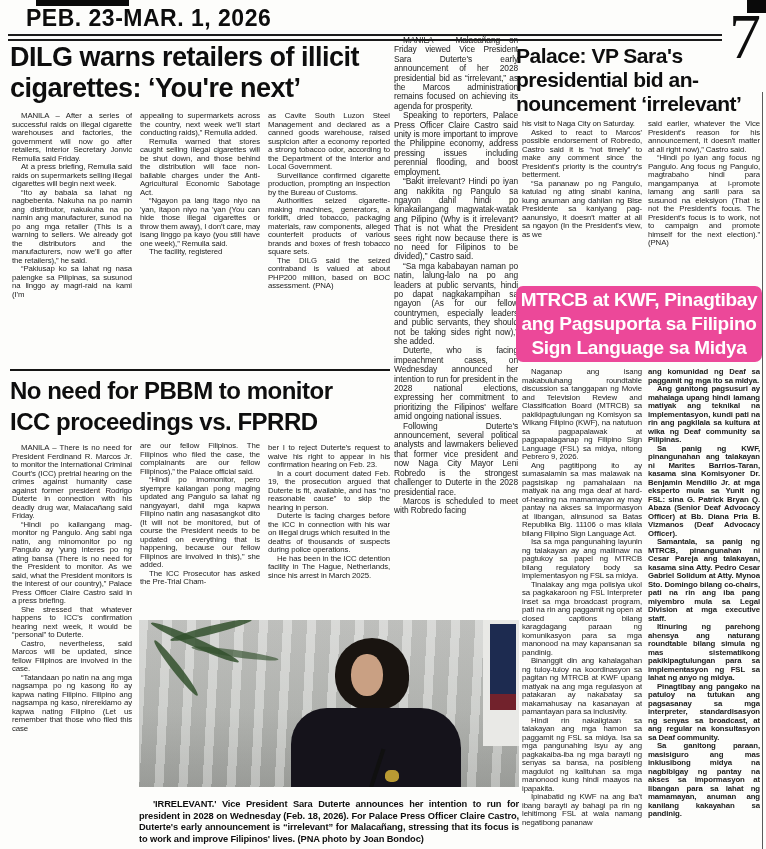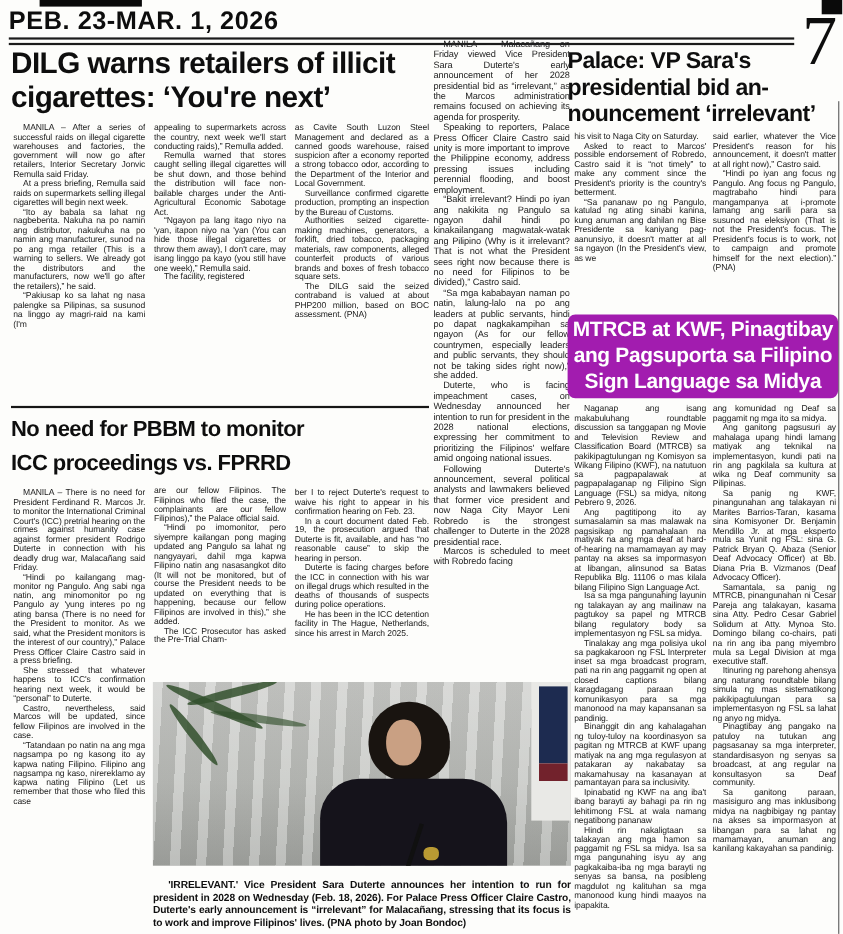--- a/index.html
+++ b/index.html
@@ -1,37 +1,37 @@
 <!DOCTYPE html>
 <html><head>
 <meta charset="utf-8">
 <style>
   html,body{margin:0;padding:0;background:#ffffff;}
   .page{position:relative;width:766px;height:849px;background:#fdfdfb;overflow:hidden;
         font-family:"Liberation Sans",sans-serif;color:#1c1c1c;}
   .ink-strip{position:absolute;background:#0a0a0a;}
   .strip-left{left:36px;top:0;width:93px;height:6px;}
   .strip-right{left:747px;top:0;width:19px;height:13px;}
-  .date{position:absolute;left:8px;top:5px;font-size:23px;font-weight:bold;letter-spacing:.5px;color:#0d0d0d;}
+  .date{position:absolute;left:26px;top:5px;font-size:23px;font-weight:bold;letter-spacing:.5px;color:#0d0d0d;}
   .pageno{position:absolute;left:726px;top:0px;width:38px;text-align:center;
           font-family:"Liberation Serif",serif;font-size:64px;font-weight:400;color:#0d0d0d;line-height:74px;}
   .double-rule{position:absolute;left:8px;top:34px;width:714px;height:3px;
                border-top:2.5px solid #1b1b1b;border-bottom:2.5px solid #1b1b1b;}
   .right-edge{position:absolute;left:762px;top:92px;width:1px;height:757px;background:#5a5a5a;}
   .headline{position:absolute;margin:0;font-weight:bold;color:#0e0e0e;letter-spacing:-0.5px;}
   #dilg-headline{left:10px;top:42px;width:380px;font-size:27px;line-height:31px;}
-  #icc-headline{left:10px;top:375px;width:380px;font-size:20px;line-height:31px;}
+  #icc-headline{left:10px;top:375px;width:380px;font-size:24px;line-height:31px;}
   #palace-headline{left:516px;top:44px;width:246px;font-size:21px;line-height:24px;}
   .section-rule{position:absolute;left:10px;top:369px;width:380px;height:2px;background:#161616;}
   .col{position:absolute;overflow:hidden;font-size:7.8px;line-height:8.5px;text-align:justify;
        letter-spacing:-0.1px;color:#222;}
   .col p{margin:0;text-indent:9px;}
   .col.cont p:first-child{text-indent:0;}
   .col.mid{font-size:8.4px;line-height:9.4px;}
-  .reverse-head{position:absolute;left:516px;top:286px;width:246px;height:76px;background:#a21caf;
+  .reverse-head{position:absolute;left:516px;top:286px;width:246px;height:76px;background:#ec4899;
                 border-radius:7px;color:#ffffff;text-align:center;font-weight:bold;
                 font-size:19px;line-height:24px;padding-top:2px;box-sizing:border-box;letter-spacing:-0.3px;}
   .photo{position:absolute;left:139px;top:620px;width:380px;height:167px;overflow:hidden;
          background:linear-gradient(180deg,#cbccc9 0%,#bcbeba 55%,#a3a5a1 100%);}
   .curtain{position:absolute;inset:0;
          background:repeating-linear-gradient(93deg,rgba(255,255,255,.28) 0 9px,rgba(40,40,40,.08) 9px 24px);}
   .leaf{position:absolute;background:#33502d;opacity:.85;border-radius:50%;}
   .leaf1{left:8px;top:18px;width:96px;height:9px;transform:rotate(24deg);}
   .leaf2{left:30px;top:6px;width:84px;height:8px;transform:rotate(-14deg);}
   .leaf3{left:2px;top:44px;width:70px;height:8px;transform:rotate(52deg);}
@@ -138,24 +138,24 @@
     <span>MTRCB at KWF, Pinagtibay</span><br>
     <span>ang Pagsuporta sa Filipino</span><br>
     <span>Sign Language sa Midya</span>
   </div>
   <div class="col" style="left:522px;top:368px;width:120px;height:478px;">
       <p>Naganap ang isang makabuluhang roundtable discussion sa tanggapan ng Movie and Television Review and Classification Board (MTRCB) sa pakikipagtulungan ng Komisyon sa Wikang Filipino (KWF), na natutuon sa pagpapalawak at pagpapalaganap ng Filipino Sign Language (FSL) sa midya, nitong Pebrero 9, 2026.</p>
       <p>Ang pagtitipong ito ay sumasalamin sa mas malawak na pagsisikap ng pamahalaan na matiyak na ang mga deaf at hard-of-hearing na mamamayan ay may pantay na akses sa impormasyon at libangan, alinsunod sa Batas Republika Blg. 11106 o mas kilala bilang Filipino Sign Language Act.</p>
       <p>Isa sa mga pangunahing layunin ng talakayan ay ang mailinaw na pagtukoy sa papel ng MTRCB bilang regulatory body sa implementasyon ng FSL sa midya.</p>
       <p>Tinalakay ang mga polisiya ukol sa pagkakaroon ng FSL Interpreter inset sa mga broadcast program, pati na rin ang paggamit ng open at closed captions bilang karagdagang paraan ng komunikasyon para sa mga manonood na may kapansanan sa pandinig.</p>
       <p>Binanggit din ang kahalagahan ng tuloy-tuloy na koordinasyon sa pagitan ng MTRCB at KWF upang matiyak na ang mga regulasyon at patakaran ay nakabatay sa makamahusay na kasanayan at pamantayan para sa inclusivity.</p>
+      <p>Hindi rin nakaligtaan sa talakayan ang mga hamon sa paggamit ng FSL sa midya. Isa sa mga pangunahing isyu ay ang pagkakaiba-iba ng mga barayti ng senyas sa bansa, na posibleng magdulot ng kalituhan sa mga manonood kung hindi maayos na ipapakita.</p>
       <p>Ipinabatid ng KWF na ang iba't ibang barayti ay bahagi pa rin ng lehitimong FSL at wala namang negatibong pananaw</p>
-      <p>Hindi rin nakaligtaan sa talakayan ang mga hamon sa paggamit ng FSL sa midya. Isa sa mga pangunahing isyu ay ang pagkakaiba-iba ng mga barayti ng senyas sa bansa, na posibleng magdulot ng kalituhan sa mga manonood kung hindi maayos na ipapakita.</p>
     </div>
-  <div class="col cont" style="left:648px;top:368px;width:112px;height:478px;">
+  <div class="col cont" style="left:648px;top:368px;width:112px;height:478px;font-weight:bold;">
       <p>ang komunidad ng Deaf sa paggamit ng mga ito sa midya.</p>
       <p>Ang ganitong pagsusuri ay mahalaga upang hindi lamang matiyak ang teknikal na implementasyon, kundi pati na rin ang pagkilala sa kultura at wika ng Deaf community sa Pilipinas.</p>
       <p>Sa panig ng KWF, pinangunahan ang talakayan ni Marites Barrios-Taran, kasama sina Komisyoner Dr. Benjamin Mendillo Jr. at mga eksperto mula sa Yunit ng FSL: sina G. Patrick Bryan Q. Abaza (Senior Deaf Advocacy Officer) at Bb. Diana Pria B. Vizmanos (Deaf Advocacy Officer).</p>
       <p>Samantala, sa panig ng MTRCB, pinangunahan ni Cesar Pareja ang talakayan, kasama sina Atty. Pedro Cesar Gabriel Solidum at Atty. Mynoa Sto. Domingo bilang co-chairs, pati na rin ang iba pang miyembro mula sa Legal Division at mga executive staff.</p>
       <p>Itinuring ng parehong ahensya ang naturang roundtable bilang simula ng mas sistematikong pakikipagtulungan para sa implementasyon ng FSL sa lahat ng anyo ng midya.</p>
       <p>Pinagtibay ang pangako na patuloy na tutukan ang pagsasanay sa mga interpreter, standardisasyon ng senyas sa broadcast, at ang regular na konsultasyon sa Deaf community.</p>
       <p>Sa ganitong paraan, masisiguro ang mas inklusibong midya na nagbibigay ng pantay na akses sa impormasyon at libangan para sa lahat ng mamamayan, anuman ang kanilang kakayahan sa pandinig.</p>
     </div>
 
   <div class="photo">

